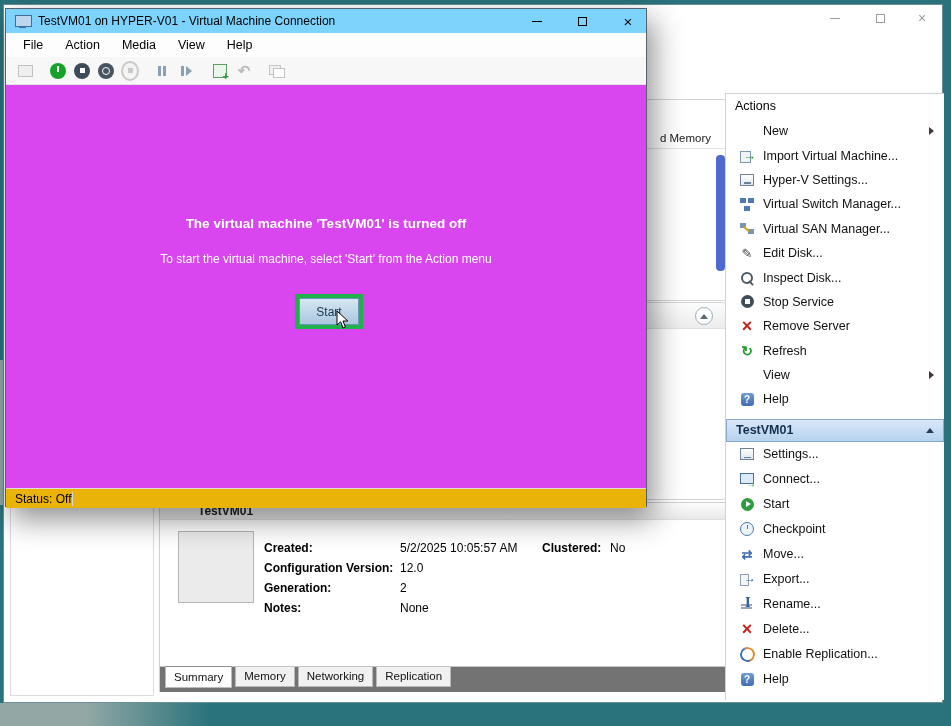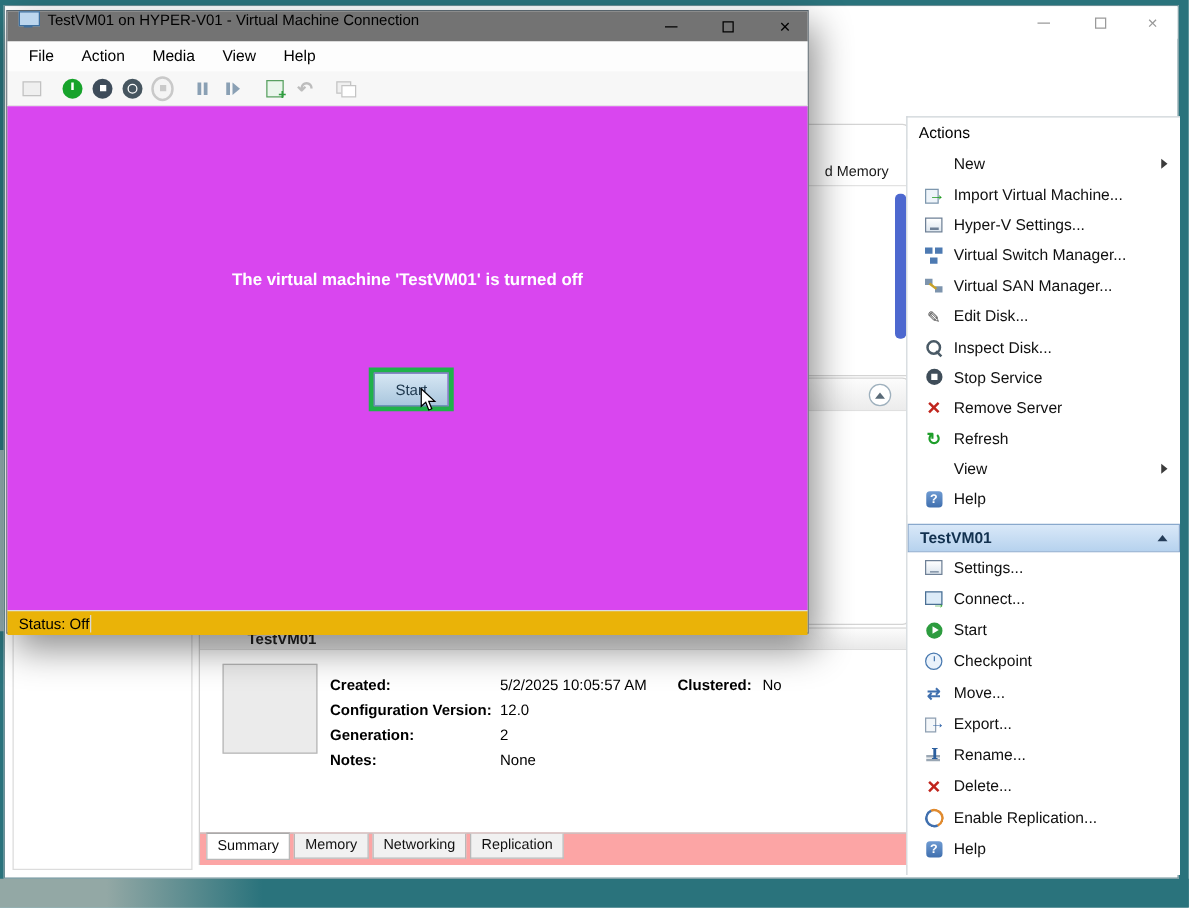--- a/index.html
+++ b/index.html
@@ -31,21 +31,21 @@
   .cp-collapse{position:absolute;right:14px;top:4px;width:18px;height:18px;border:1px solid #9eb0bd;border-radius:50%;background:#fff;display:flex;align-items:center;justify-content:center}
   .tri-up{width:0;height:0;border-left:4px solid transparent;border-right:4px solid transparent;border-bottom:5px solid #5a6b78}
 
   .detail-panel{position:absolute;left:155px;top:497px;width:569px;height:190px;background:#fff;border:1px solid #cfcfcf}
   .detail-header{height:17px;background:linear-gradient(#fcfcfc,#e9e9e9);border-bottom:1px solid #ddd;font-size:12px;font-weight:bold;color:#222;padding-left:38px;line-height:16px}
   .thumb{position:absolute;left:18px;top:28px;width:76px;height:72px;background:#ebebeb;border:1px solid #b5b5b5}
   .f-label{position:absolute;left:104px;font-size:12px;font-weight:bold}
   .f-value{position:absolute;left:240px;font-size:12px}
   .r1{top:38px}.r2{top:58px}.r3{top:78px}.r4{top:98px}
   .f-label.cl{left:382px}.f-value.cl{left:450px}
-  .tabs-row{position:absolute;left:0;right:0;top:163px;height:26px;border-top:1px solid #c4c4c4;padding-left:5px;display:flex;align-items:flex-start;background:#fca5a5}
+  .tabs-row{position:absolute;left:0;right:0;top:163px;height:26px;border-top:1px solid #c4c4c4;padding-left:5px;display:flex;align-items:flex-start;background:#737373}
   .tab{font-size:11.5px;color:#111;padding:3px 8px 4px;border:1px solid #b9b9b9;border-top:none;background:#f1f1f1;margin-right:3px}
   .tab.active{background:#fff;position:relative;top:-1px;padding-top:4px;border-top:1px solid #8f8f8f}
 
   
   .actions{position:absolute;left:721px;top:88px;width:219px;height:607px;background:#fff;border-left:1px solid #cdd3d7;border-top:1px solid #cdd3d7;overflow:hidden}
   .actions-title{height:25px;line-height:25px;font-size:12.5px;font-weight:normal;padding-left:9px}
   .sec-header{height:23px;display:flex;align-items:center;justify-content:space-between;padding:0 9px;font-size:12.5px;font-weight:bold;border:1px solid #89a8cc}
   .sec-server{background:linear-gradient(#93b6e2,#6493cd);color:#0d2240}
   .sec-vm{background:linear-gradient(#d9e8f8,#b6d2ee);color:#12314f;margin-top:7px}
   .sec-chev{width:0;height:0;border-left:4px solid transparent;border-right:4px solid transparent;border-bottom:5px solid #243c58}
@@ -78,21 +78,21 @@
   .i-chkpt::after{content:'';position:absolute;width:1.5px;height:4px;background:#4a7ab0;left:7.5px;top:4px}
   .i-move::before{content:'\21C4';color:#3f6fae;font-weight:bold;font-size:13px}
   .i-export::before{content:'';position:absolute;left:1px;top:3px;width:7px;height:10px;border:1.5px solid #8fa0b2;background:#f4f7fa}
   .i-export::after{content:'\2192';position:absolute;right:-1px;top:0;color:#2e62a8;font-weight:bold;font-size:12px}
   .i-rename::before{content:'';position:absolute;left:2px;top:8px;width:11px;height:1.5px;background:#9aa7b4;box-shadow:0 3px 0 #9aa7b4}
   .i-rename::after{content:'I';position:absolute;font-family:"DejaVu Serif",serif;font-size:12px;color:#2c5f9e;font-weight:bold;top:0;left:6px}
   .i-repl::before{content:'';width:11px;height:11px;border-radius:50%;border:2px solid #3f6fae;border-top-color:#e08a2e;border-right-color:#e08a2e;transform:rotate(20deg)}
 
   
   .vmwin{position:absolute;left:5px;top:8px;width:642px;height:499px;background:#fff;border:1px solid #57636b;box-shadow:6px 12px 28px rgba(0,0,0,.45);z-index:30}
-  .vm-titlebar{height:24px;display:flex;position:relative;background:#737373}
+  .vm-titlebar{height:24px;display:flex;align-items:center;position:relative;background:#7dd3fc}
   .vm-title-icon{width:15px;height:13px;margin:0 8px 0 9px;position:relative}
   .vm-title-icon::before{content:'';position:absolute;left:0;top:0;width:15px;height:10px;border:1.5px solid #3e6f9e;background:#bcd6ee}
   .vm-title-icon::after{content:'';position:absolute;left:4px;bottom:0;width:7px;height:2px;background:#3e6f9e}
   .vm-title-text{font-size:12px;color:#000;white-space:nowrap}
   .vm-ctrl{position:absolute;top:0;width:34px;height:24px;display:flex;align-items:center;justify-content:center}
   .c-min{right:92px}.c-max{right:47px}.c-close{right:1px}
   .gm{width:10px;height:1px;background:#000}
   .gx{width:9px;height:9px;border:1px solid #000}
   .gc{font-size:15px;line-height:1;color:#000}
 
@@ -324,20 +324,21 @@
     <span class="tbi tb-save"></span>
     <span class="tbi tb-pause gap"></span>
     <span class="tbi tb-step"></span>
     <span class="tbi tb-chkpt gap"></span>
     <span class="tbi tb-revert"></span>
     <span class="tbi tb-screens gap"></span>
   </div>
 
   <div class="vm-viewport">
     <div class="msg1">The virtual machine 'TestVM01' is turned off</div>
+    <div class="msg2">To start the virtual machine, select 'Start' from the Action menu</div>
     <div class="start-wrap">
       <div class="start-btn">Start</div>
     </div>
     <div class="cursor">
       <svg width="14" height="20" viewBox="0 0 14 20" xmlns="http://www.w3.org/2000/svg">
         <path d="M1 1 L1 15 L4.6 11.8 L7 18 L9.4 17 L7 11 L11.8 11 Z" fill="#ffffff" stroke="#000000" stroke-width="1"></path>
       </svg>
     </div>
   </div>
 

